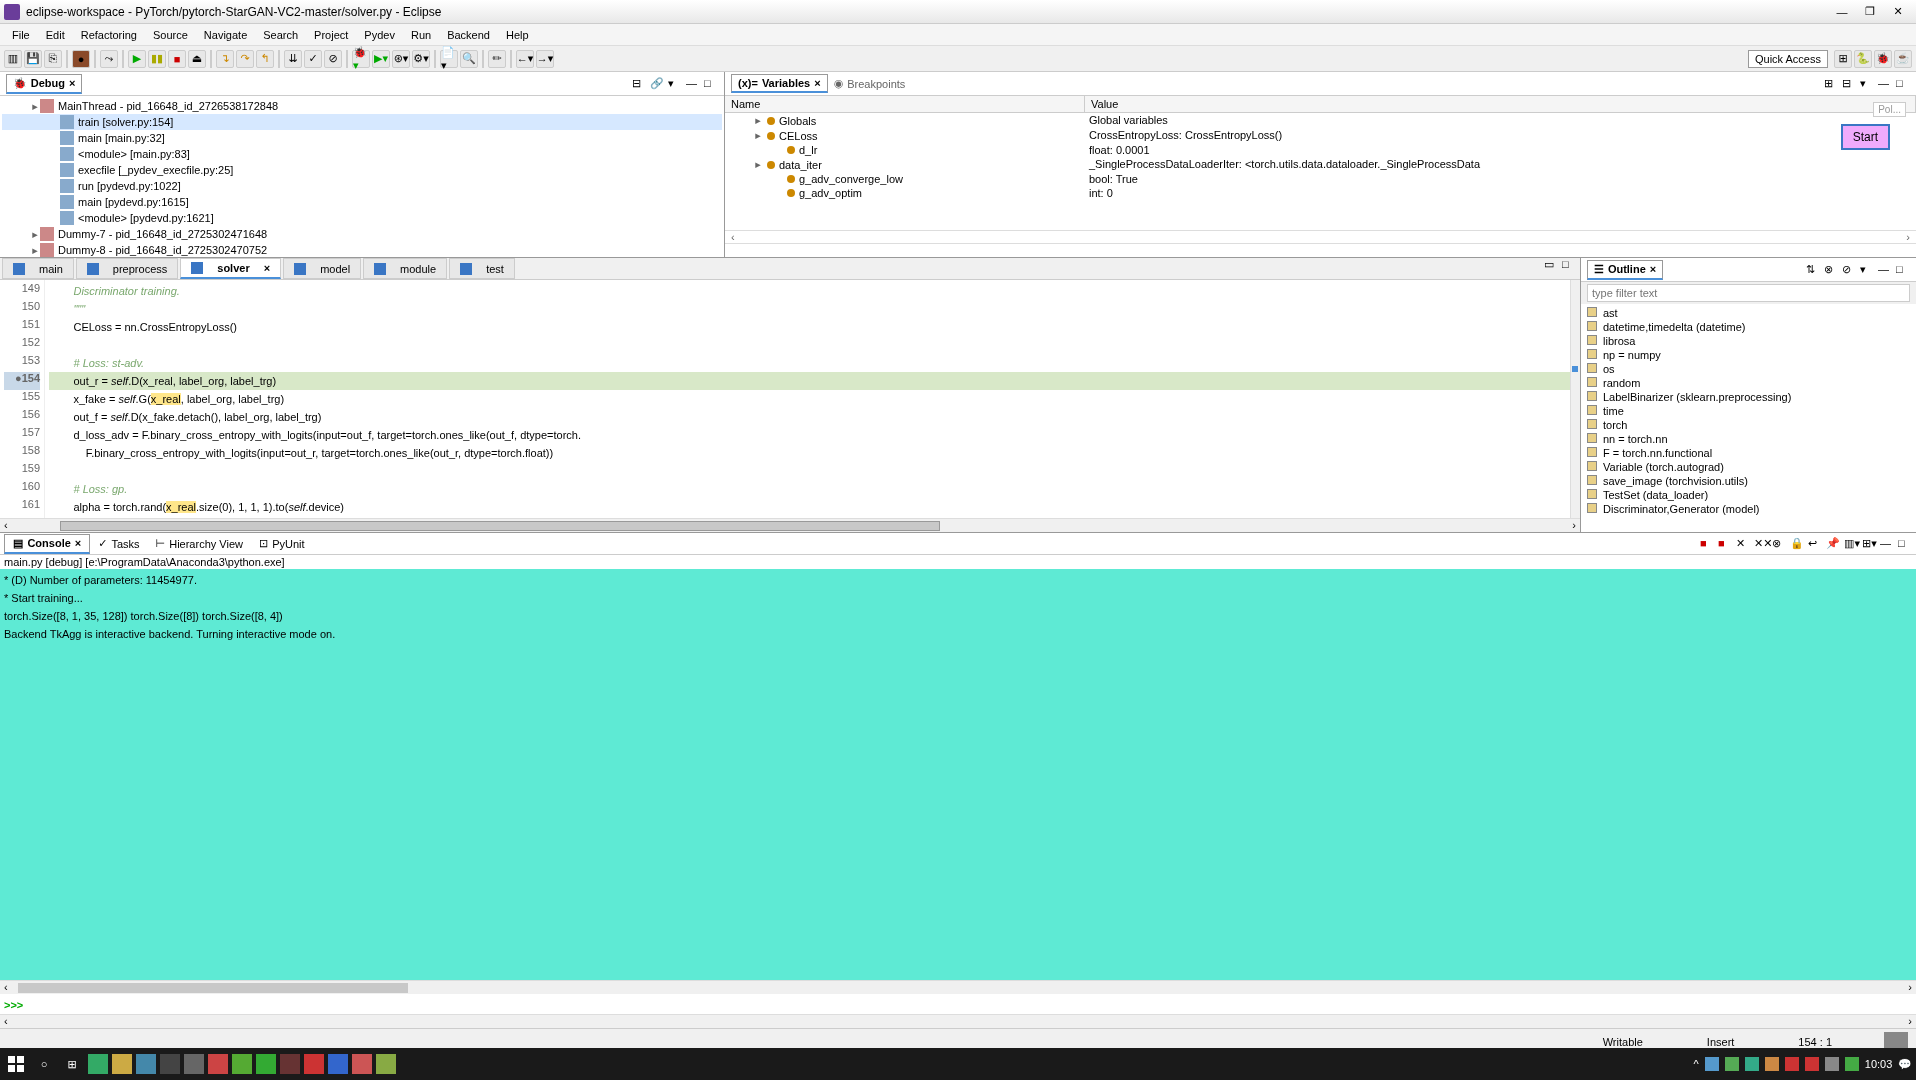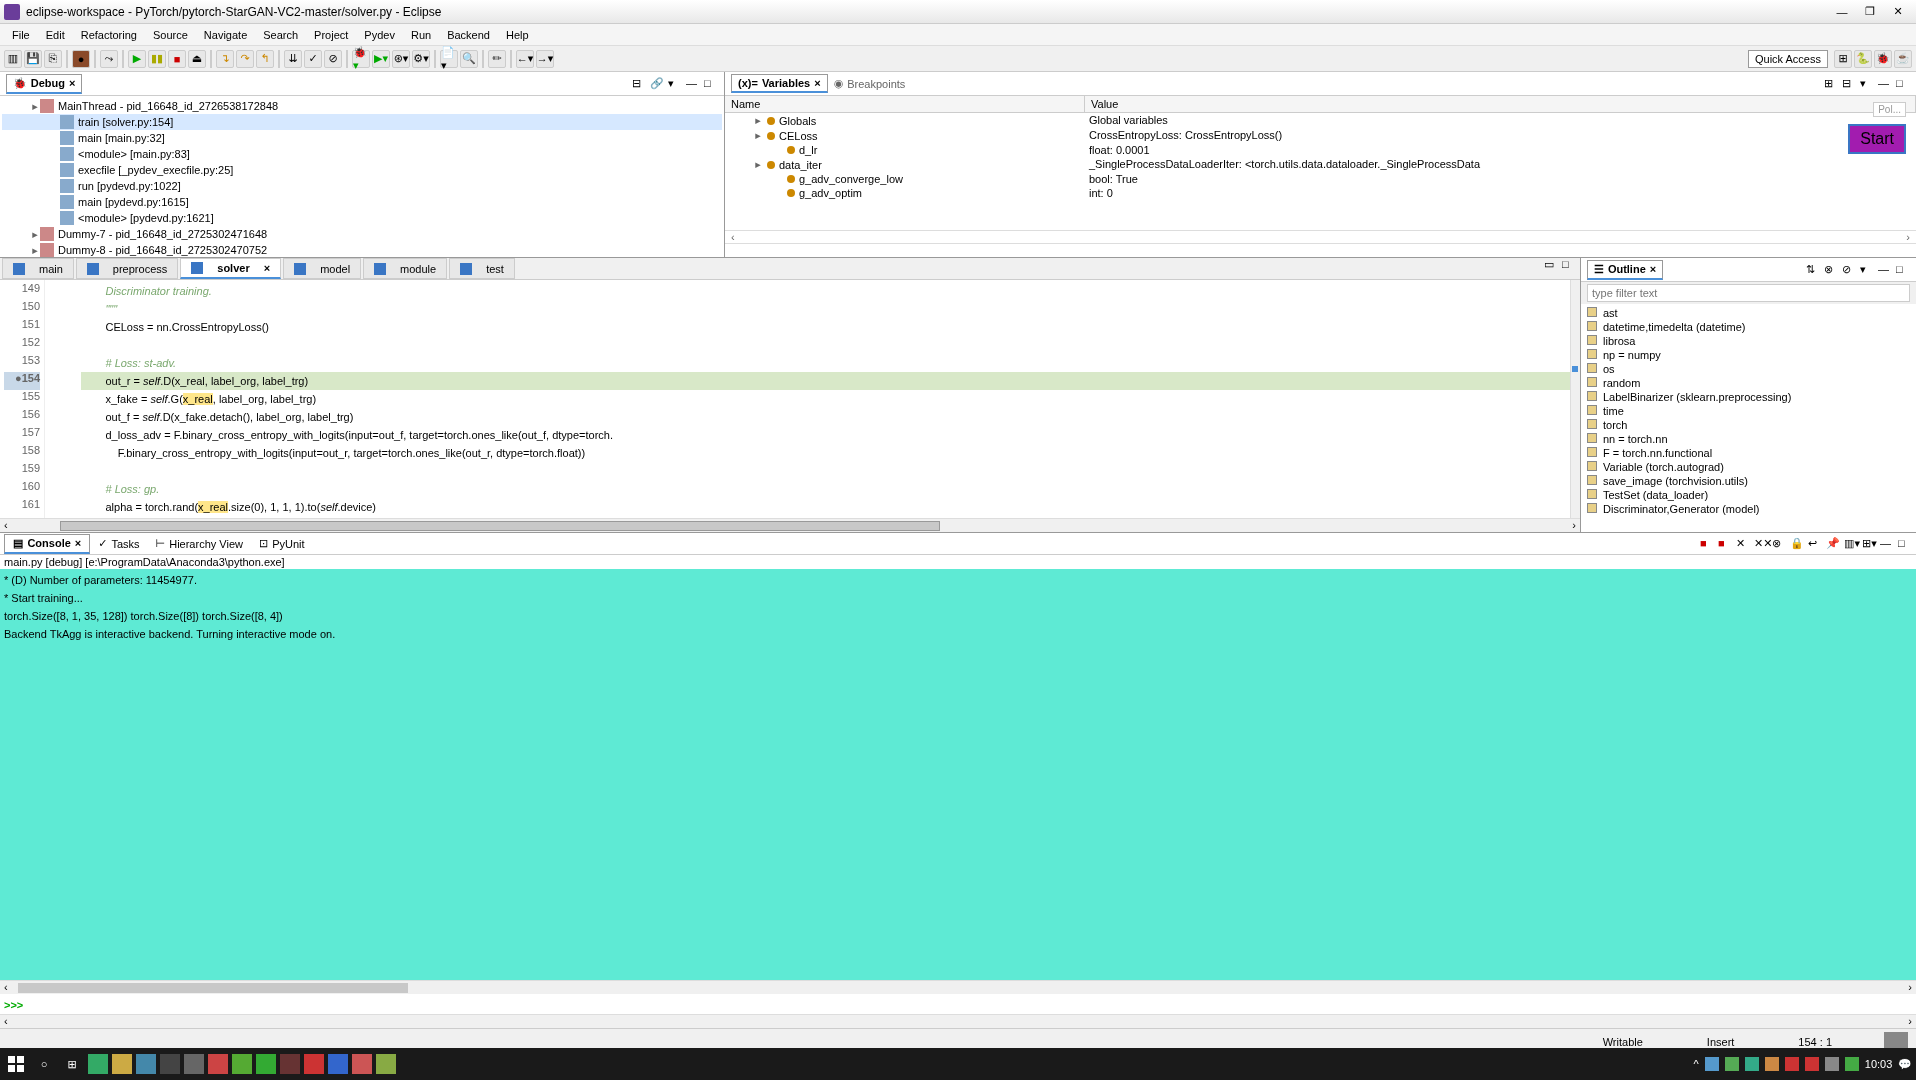--- a/index.html
+++ b/index.html
@@ -28,30 +28,30 @@
 .tree-icon { width: 14px; height: 14px; margin-right: 4px; }
 .ind1 { padding-left: 28px; } .ind2 { padding-left: 48px; }
 .vars-panel { flex: 1; display: flex; flex-direction: column; }
 .vars-table { flex:1; overflow: hidden; background: #fff; position: relative; }
 .vars-header { display: flex; background: #f5f5f5; border-bottom: 1px solid #ccc; }
 .vars-header div { padding: 2px 6px; border-right: 1px solid #ccc; }
 .vars-body { }
 .vars-row { display: flex; padding: 1px 0; }
 .vars-row .vn { width: 360px; padding-left: 28px; display:flex; align-items:center; gap:4px; }
 .vars-row .vv { flex: 1; padding-left: 4px; }
-.startbtn { position:absolute; right:10px; top:28px; border:2px solid #3a76c4; padding:4px 10px; background:#a21caf; font-size:16px; }
+.startbtn { position:absolute; right:26px; top:28px; border:2px solid #3a76c4; padding:4px 10px; background:#f0abfc; font-size:12px; }
 .polbox { position:absolute; right:10px; top:6px; border:1px solid #ccc; padding:1px 4px; background:#fff; color:#999; font-size:10px; }
 .vscrollind { display:flex; justify-content:space-between; padding:0 6px; color:#666; border-top:1px solid #ddd; }
 .mid-row { display: flex; height: 275px; border-bottom: 1px solid #999; }
 .editor-panel { flex: 1; display: flex; flex-direction: column; border-right:1px solid #999; }
 .editor-tabs { display: flex; background: #f0f0f0; border-bottom: 1px solid #ccc; padding-left:2px; }
 .etab { display: flex; align-items:center; gap:14px; padding: 3px 10px; border: 1px solid #ccc; margin-right: 2px; background: #e8e8e8; font-size:12px; }
 .etab.active { background: #fff; border-bottom: 2px solid #4a90d9; font-weight:bold; }
 .etab .ficon { width:12px; height:12px; background:#3a76c4; }
-.editor-body { flex:1; display:flex; background:#fff; overflow:hidden; position:relative;gap:32px; }
+.editor-body { flex:1; display:flex; background:#fff; overflow:hidden; position:relative; }
 .gutter { width: 45px; background: #fff; border-right: 1px solid #eee; text-align: right; padding: 2px 4px; font-family: Consolas,monospace; font-size:13px; color:#666; }
 .gutter .ln { height: 18px; }
 .gutter .bp { background:#c8d8e8; font-weight:bold; }
 .code { flex:1; font-family: Consolas,monospace; font-size:13px; padding: 2px 4px; position:relative; white-space:pre; overflow-x:auto; }
 .code .line { height: 18px; line-height:18px; }
 .code .hl { background: #d8e8c8; }
 .c-comment { color:#7aa86e; font-style:italic; }
 .c-self { font-style:italic; }
 .c-y { background:#ffe68a; }
 .hscroll { height:14px; background:#f0f0f0; border-top:1px solid #ddd; display:flex; }

